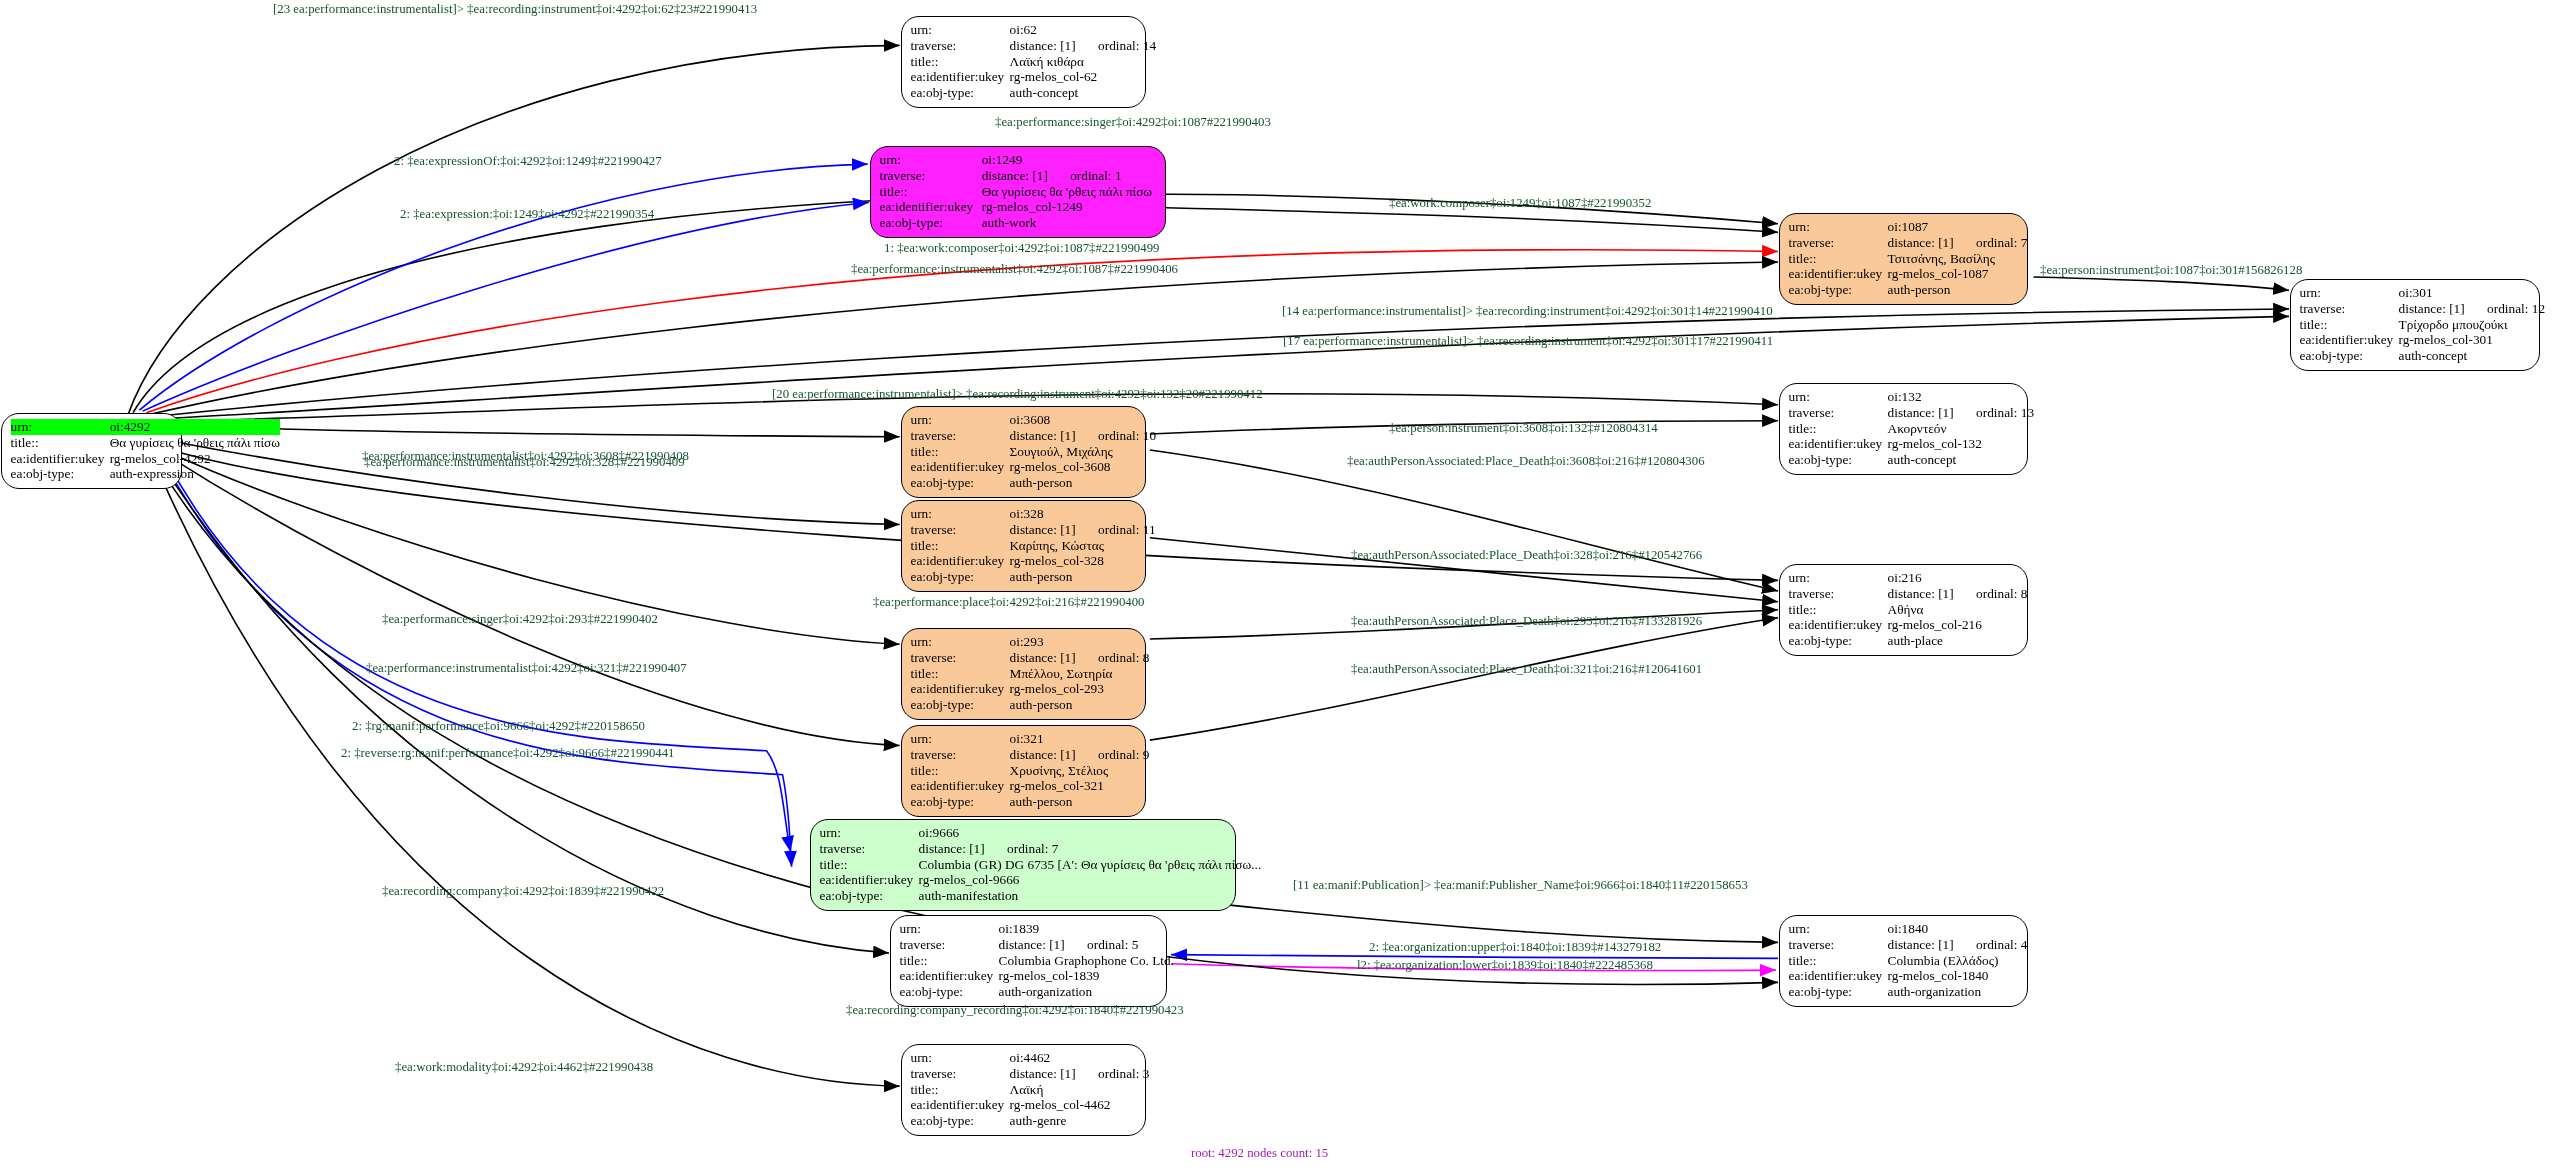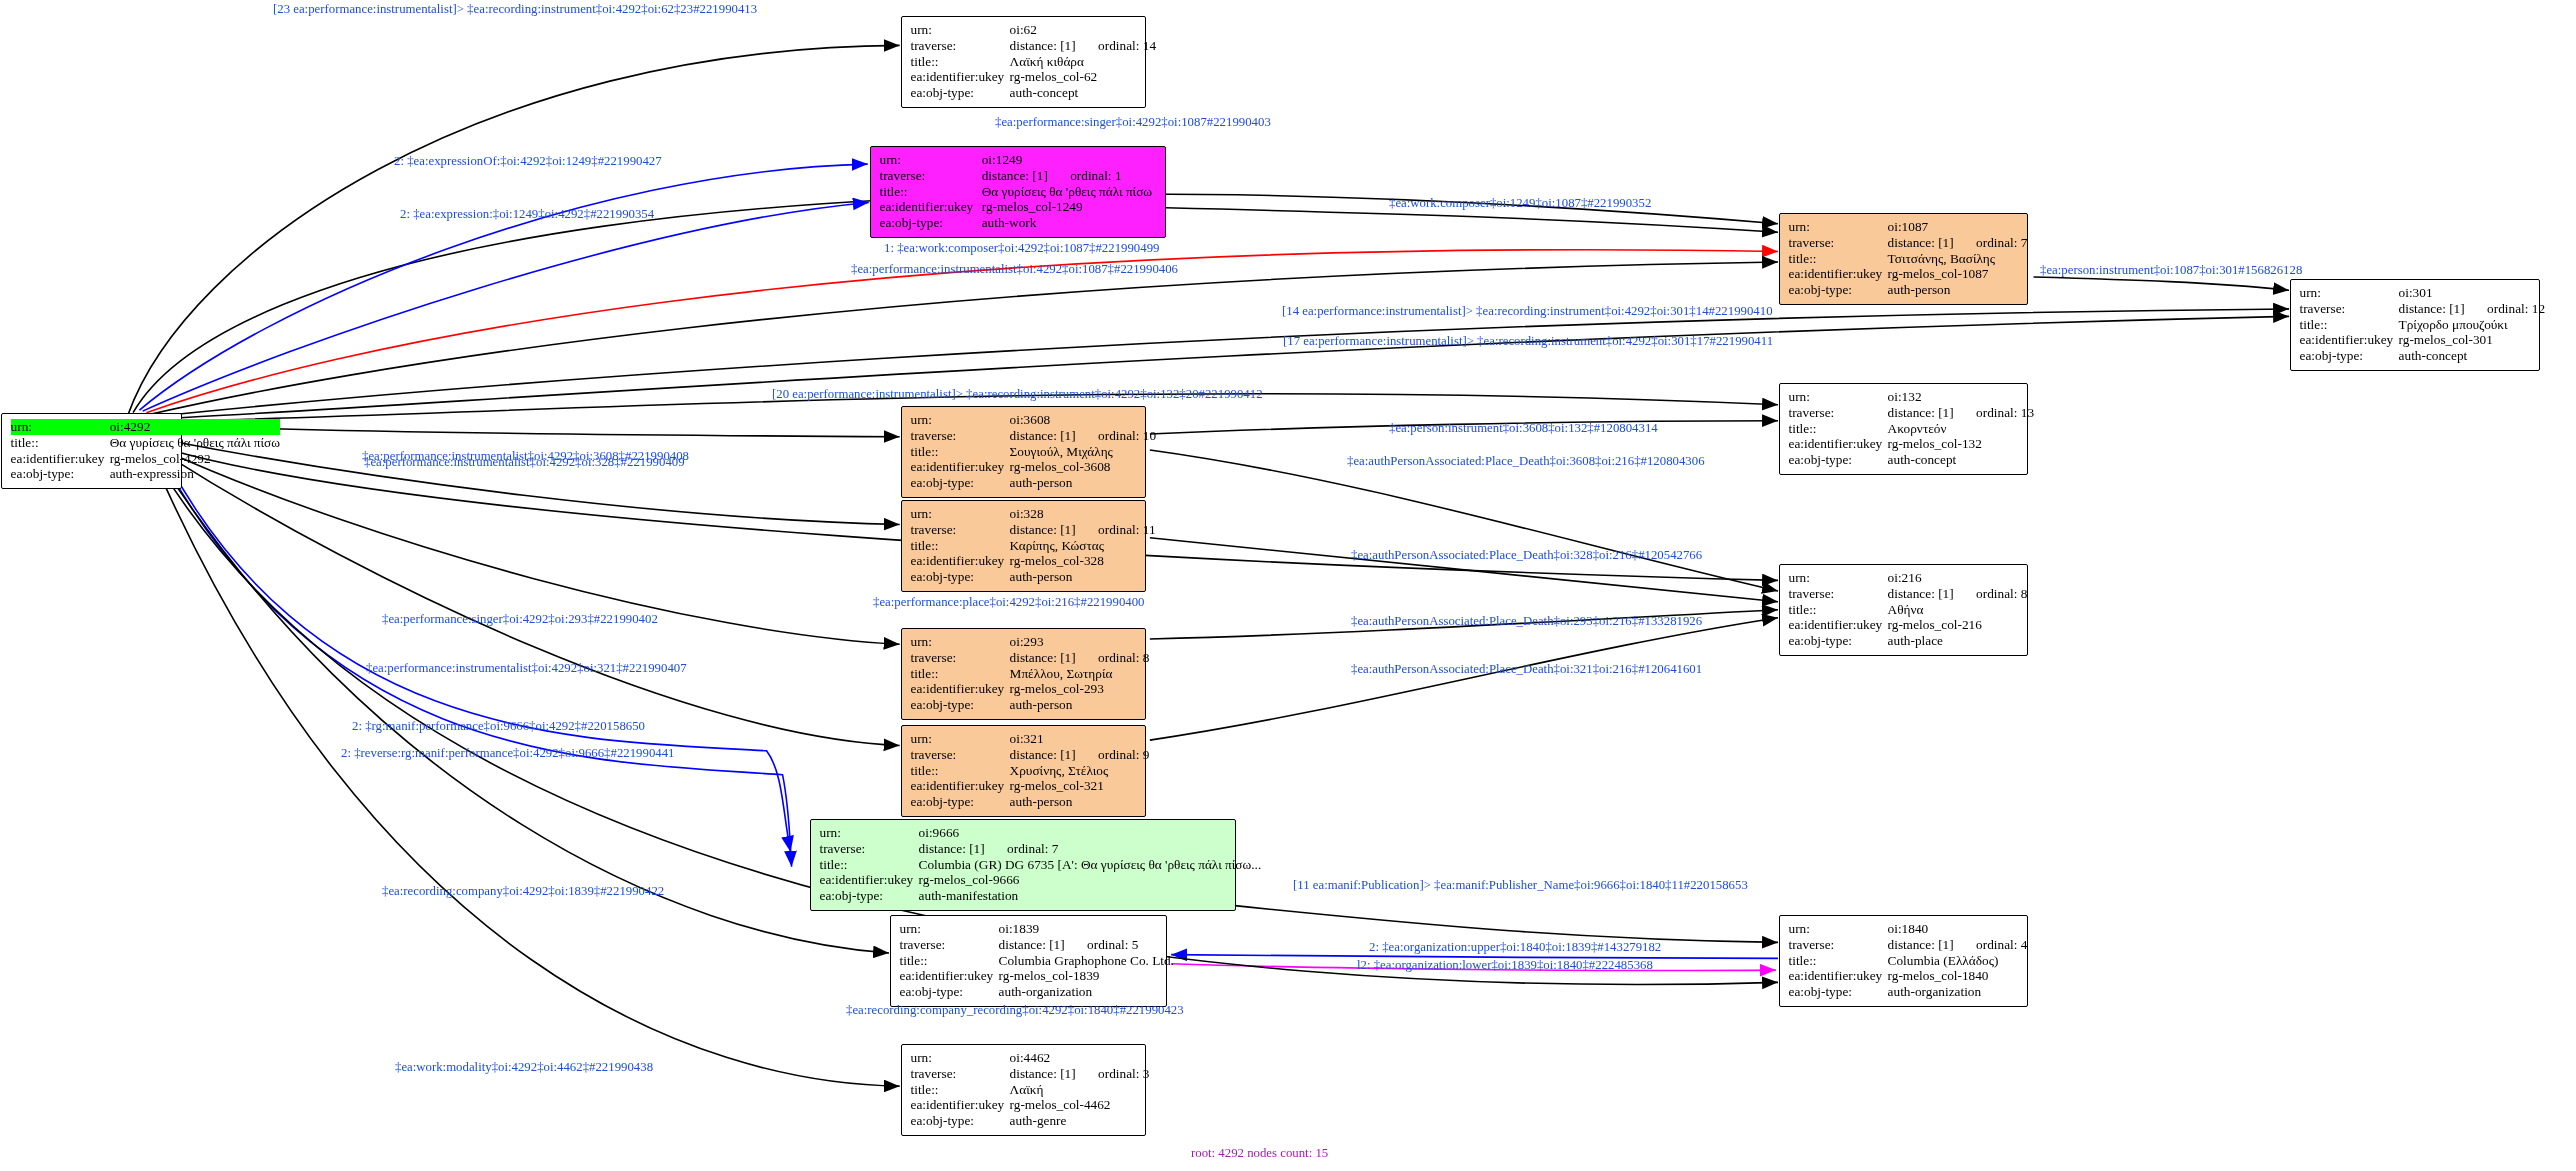--- a/index.html
+++ b/index.html
@@ -1,27 +1,27 @@
 <!DOCTYPE html>
 <html style="font-size:8.5px"><head>
 <meta charset="utf-8">
 <style>
   html,body{margin:0;padding:0;background:#ffffff;}
   body{font-family:"Liberation Serif","DejaVu Serif",serif;}
   #canvas{position:relative;width:2576px;height:1172px;background:#fff;overflow:hidden;}
   svg#edges{position:absolute;left:0;top:0;width:2576px;height:1172px;pointer-events:none;}
-  .node{position:absolute;border:1.1px solid #000;border-radius:2px;background:#fff;box-sizing:border-box;padding:5.3px 7.5px 5.3px 8.5px;}
+  .node{position:absolute;border:1.1px solid #000;border-radius:18px;background:#fff;box-sizing:border-box;padding:5.3px 7.5px 5.3px 8.5px;}
   .node table{border-collapse:collapse;width:100%;}
   .node td{font-size:13.3px;line-height:1.12;padding:0.5px 0;white-space:nowrap;vertical-align:top;color:#000;}
   .node td.k{padding-right:5.3px;}
   .node td.v{}
   .hl td{background:#00ff00;}
   .node .trow{white-space:nowrap;}
   .node .trow .sp{display:inline-block;width:22.4px;}
-  .edge-label{position:absolute;font-size:12.8px;color:#1d4ed8;white-space:nowrap;line-height:1;font-family:"Liberation Serif","DejaVu Serif",serif;}
+  .edge-label{position:absolute;font-size:12.8px;color:#14532d;white-space:nowrap;line-height:1;font-family:"Liberation Serif","DejaVu Serif",serif;}
   .footer{position:absolute;font-size:12.8px;color:#a21caf;white-space:nowrap;}
 </style>
 </head>
 <body>
 
 <div id="canvas">
 
   <svg id="edges" viewBox="0 0 4839 2201">
     <defs>
       <marker id="ah-k" markerWidth="12" markerHeight="12" refX="10" refY="4" orient="auto" markerUnits="strokeWidth">

